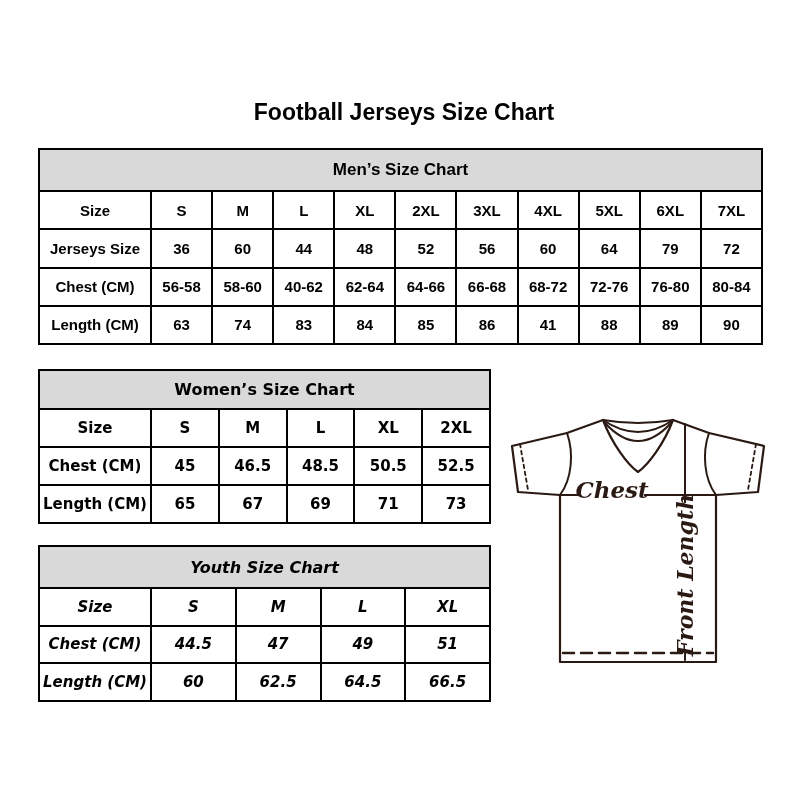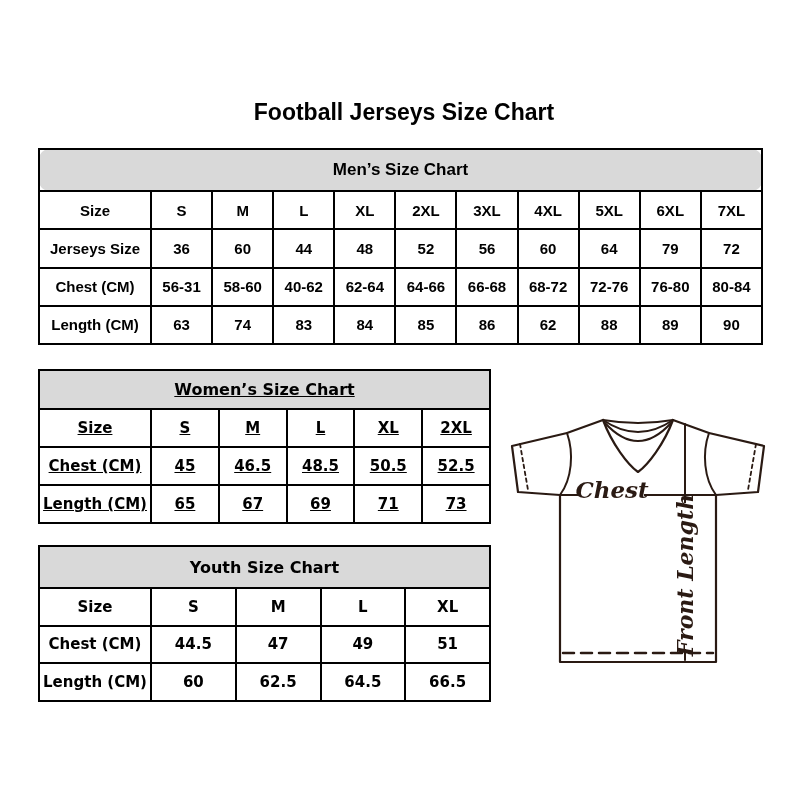--- a/index.html
+++ b/index.html
@@ -20,25 +20,25 @@
     border:2px solid #000;
     text-align:center;vertical-align:middle;
     font-weight:bold;padding:0;color:#000;
   }
   .tbl tr.tbl-header th{
     background:#d9d9d9;height:38px;
   }
   .tbl col.label-col{width:112px;}
 
   .tbl.mens{left:38px;top:148px;width:725px;height:197px;}
-  .tbl.mens th,.tbl.mens td{font-family:"Liberation Sans",sans-serif;font-size:15px;border-radius:10px;}
+  .tbl.mens th,.tbl.mens td{font-family:"Liberation Sans",sans-serif;font-size:15px;}
   .tbl.mens tr.tbl-header th{font-size:17px;height:40px;}
 
-  .tbl.womens{left:38px;top:369px;width:453px;height:155px;text-decoration:underline;}
-  .tbl.youth{left:38px;top:545px;width:453px;height:157px;}
+  .tbl.womens{left:38px;top:369px;width:453px;height:155px;}
+  .tbl.youth{left:38px;top:545px;width:453px;height:157px;font-style:italic;}
   .tbl.womens th,.tbl.womens td,
   .tbl.youth th,.tbl.youth td{font-family:"DejaVu Sans",sans-serif;font-size:15px;}
   .tbl.womens tr.tbl-header th{font-size:16px;height:37px;}
   .tbl.youth tr.tbl-header th{font-size:16px;height:40px;}
 
   .jersey{position:absolute;left:505px;top:398px;width:270px;height:270px;}
   .jersey svg{display:block;}
   .jersey text{
     font-family:"DejaVu Serif",serif;
     font-style:italic;font-weight:bold;
@@ -89,40 +89,40 @@
           <td>48</td>
           <td>52</td>
           <td>56</td>
           <td>60</td>
           <td>64</td>
           <td>79</td>
           <td>72</td>
         </tr>
         <tr>
           <th>Chest (CM)</th>
-          <td>56-31</td>
+          <td>56-58</td>
           <td>58-60</td>
           <td>40-62</td>
           <td>62-64</td>
           <td>64-66</td>
           <td>66-68</td>
           <td>68-72</td>
           <td>72-76</td>
           <td>76-80</td>
           <td>80-84</td>
         </tr>
         <tr>
           <th>Length (CM)</th>
           <td>63</td>
           <td>74</td>
           <td>83</td>
           <td>84</td>
           <td>85</td>
           <td>86</td>
-          <td>62</td>
+          <td>41</td>
           <td>88</td>
           <td>89</td>
           <td>90</td>
         </tr>
       </tbody>
     </table>
   </div>
 <div class="tbl womens">
     <table>
       <colgroup>

